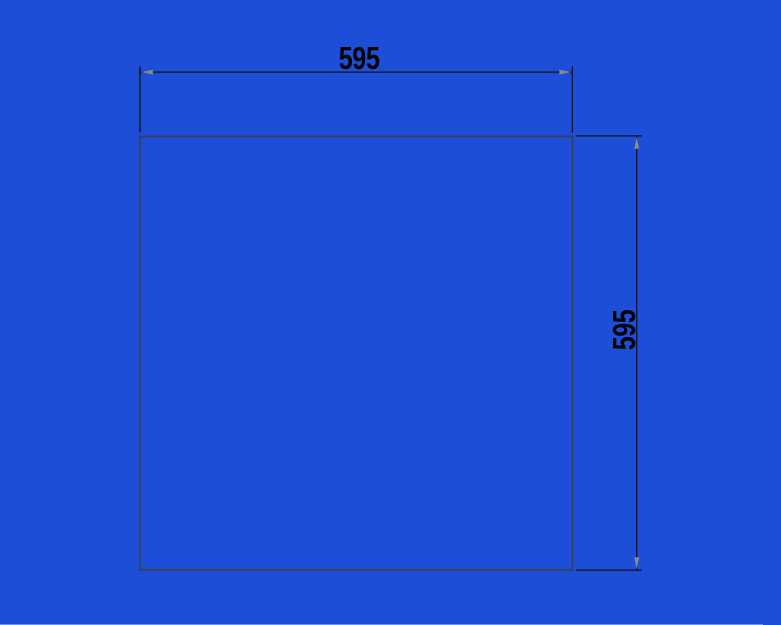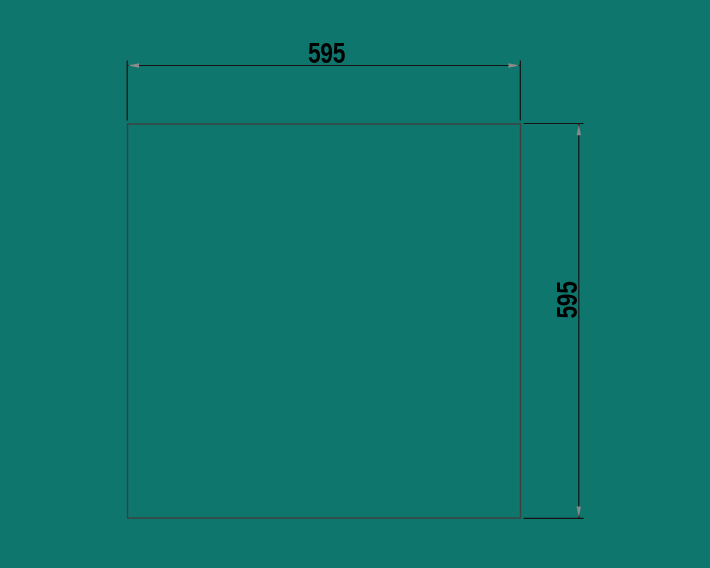--- a/index.html
+++ b/index.html
@@ -4,21 +4,21 @@
 <style>
   html, body {
     margin: 0;
     padding: 0;
     background: #ffffff;
   }
   .canvas {
     position: relative;
     width: 710px;
     height: 568px;
-    background: #0f766e;
+    background: #1d4ed8;
     overflow: hidden;
   }
   svg.drawing {
     display: block;
     width: 710px;
     height: 568px;
   }
   .outline {
     fill: none;
     stroke-width: 1.4;

